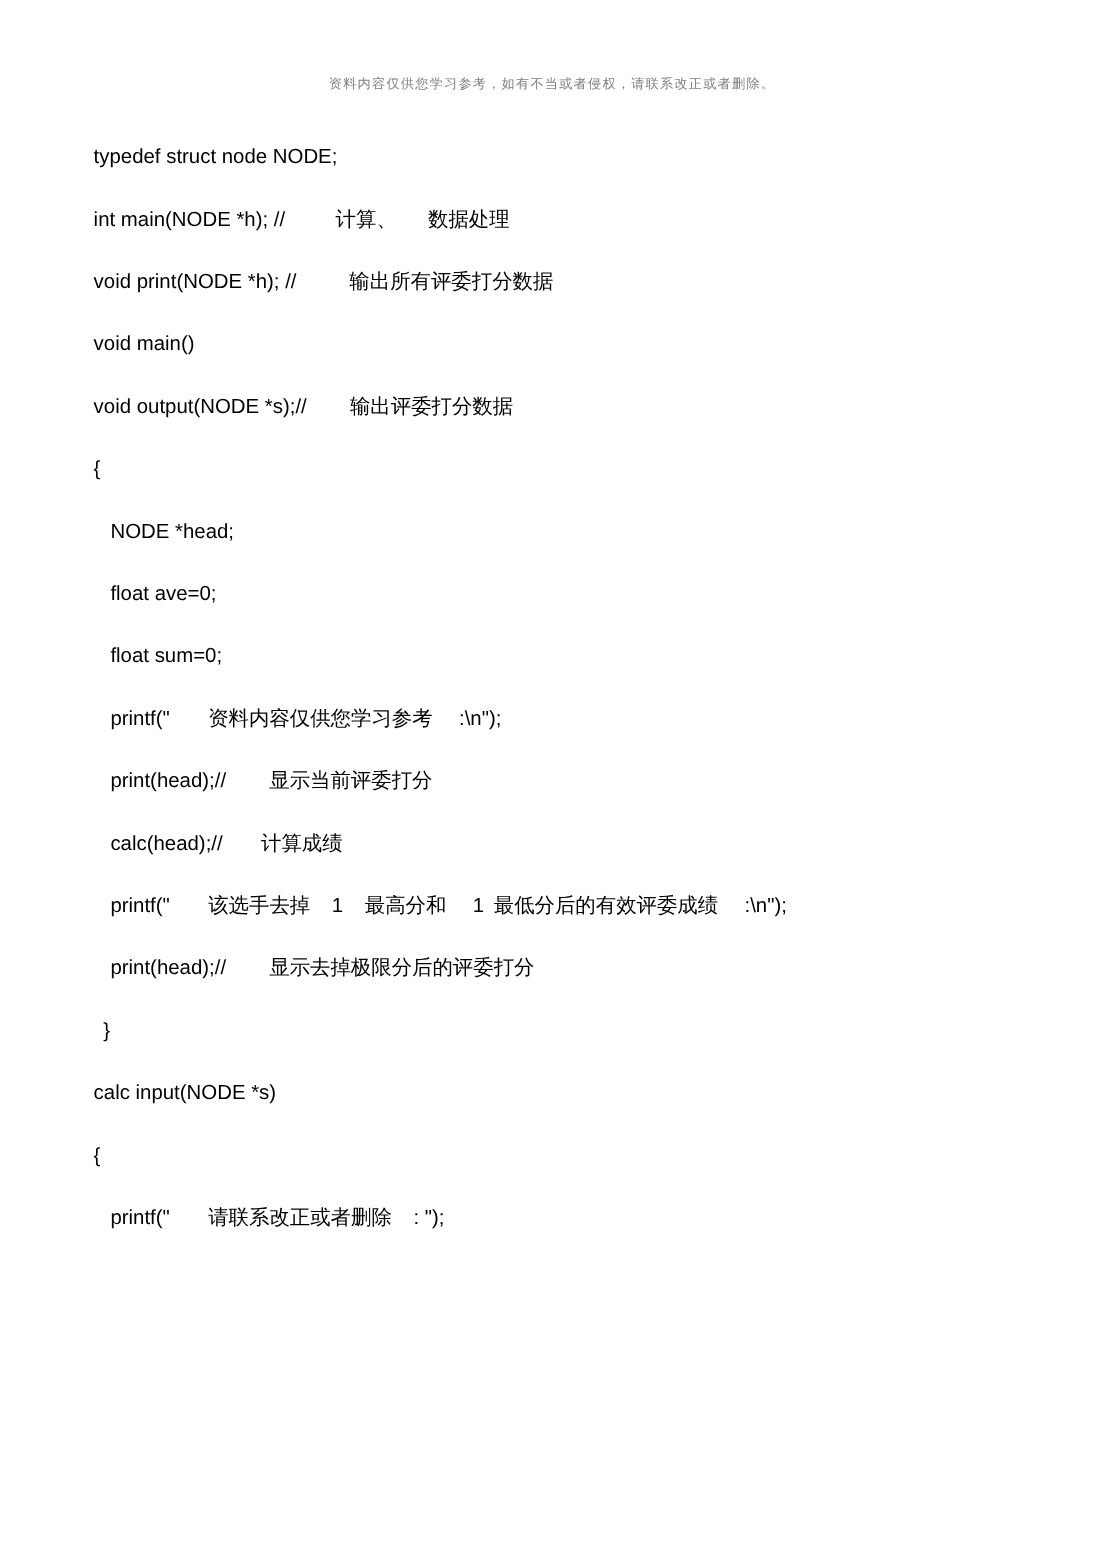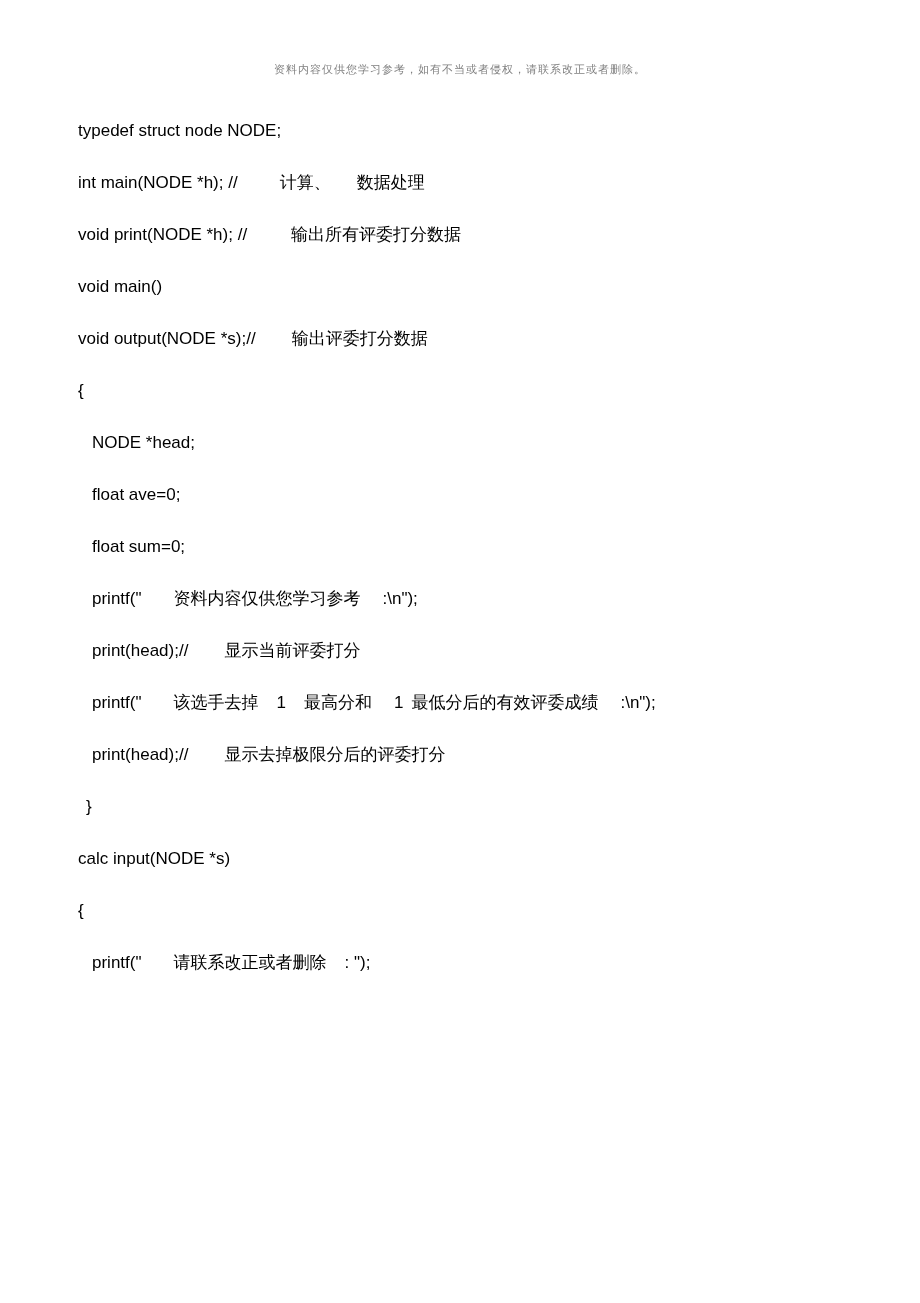--- a/index.html
+++ b/index.html
@@ -98,20 +98,23 @@
 
 
   <div class="code-line indent">
     <span class="code-part">printf("</span><span class="gap" style="width:32px"></span><span class="cn">资料内容仅供您学习参考</span><span class="gap" style="width:22px"></span><span class="code-part">:\n");</span>
   </div>
 
   <div class="code-line indent">
     <span class="code-part">print(head);//</span><span class="gap" style="width:36px"></span><span class="cn">显示当前评委打分</span>
   </div>
 
+  <div class="code-line indent">
+    <span class="code-part">calc(head);//</span><span class="gap" style="width:32px"></span><span class="cn">计算成绩</span>
+  </div>
 
   <div class="code-line indent">
     <span class="code-part">printf("</span><span class="gap" style="width:32px"></span><span class="cn">该选手去掉</span><span class="gap" style="width:18px"></span><span class="code-part">1</span><span class="gap" style="width:18px"></span><span class="cn">最高分和</span><span class="gap" style="width:22px"></span><span class="code-part">1</span><span class="gap" style="width:8px"></span><span class="cn">最低分后的有效评委成绩</span><span class="gap" style="width:22px"></span><span class="code-part">:\n");</span>
   </div>
 
   <div class="code-line indent">
     <span class="code-part">print(head);//</span><span class="gap" style="width:36px"></span><span class="cn">显示去掉极限分后的评委打分</span>
   </div>
 
   <div class="code-line" style="padding-left:8px">

